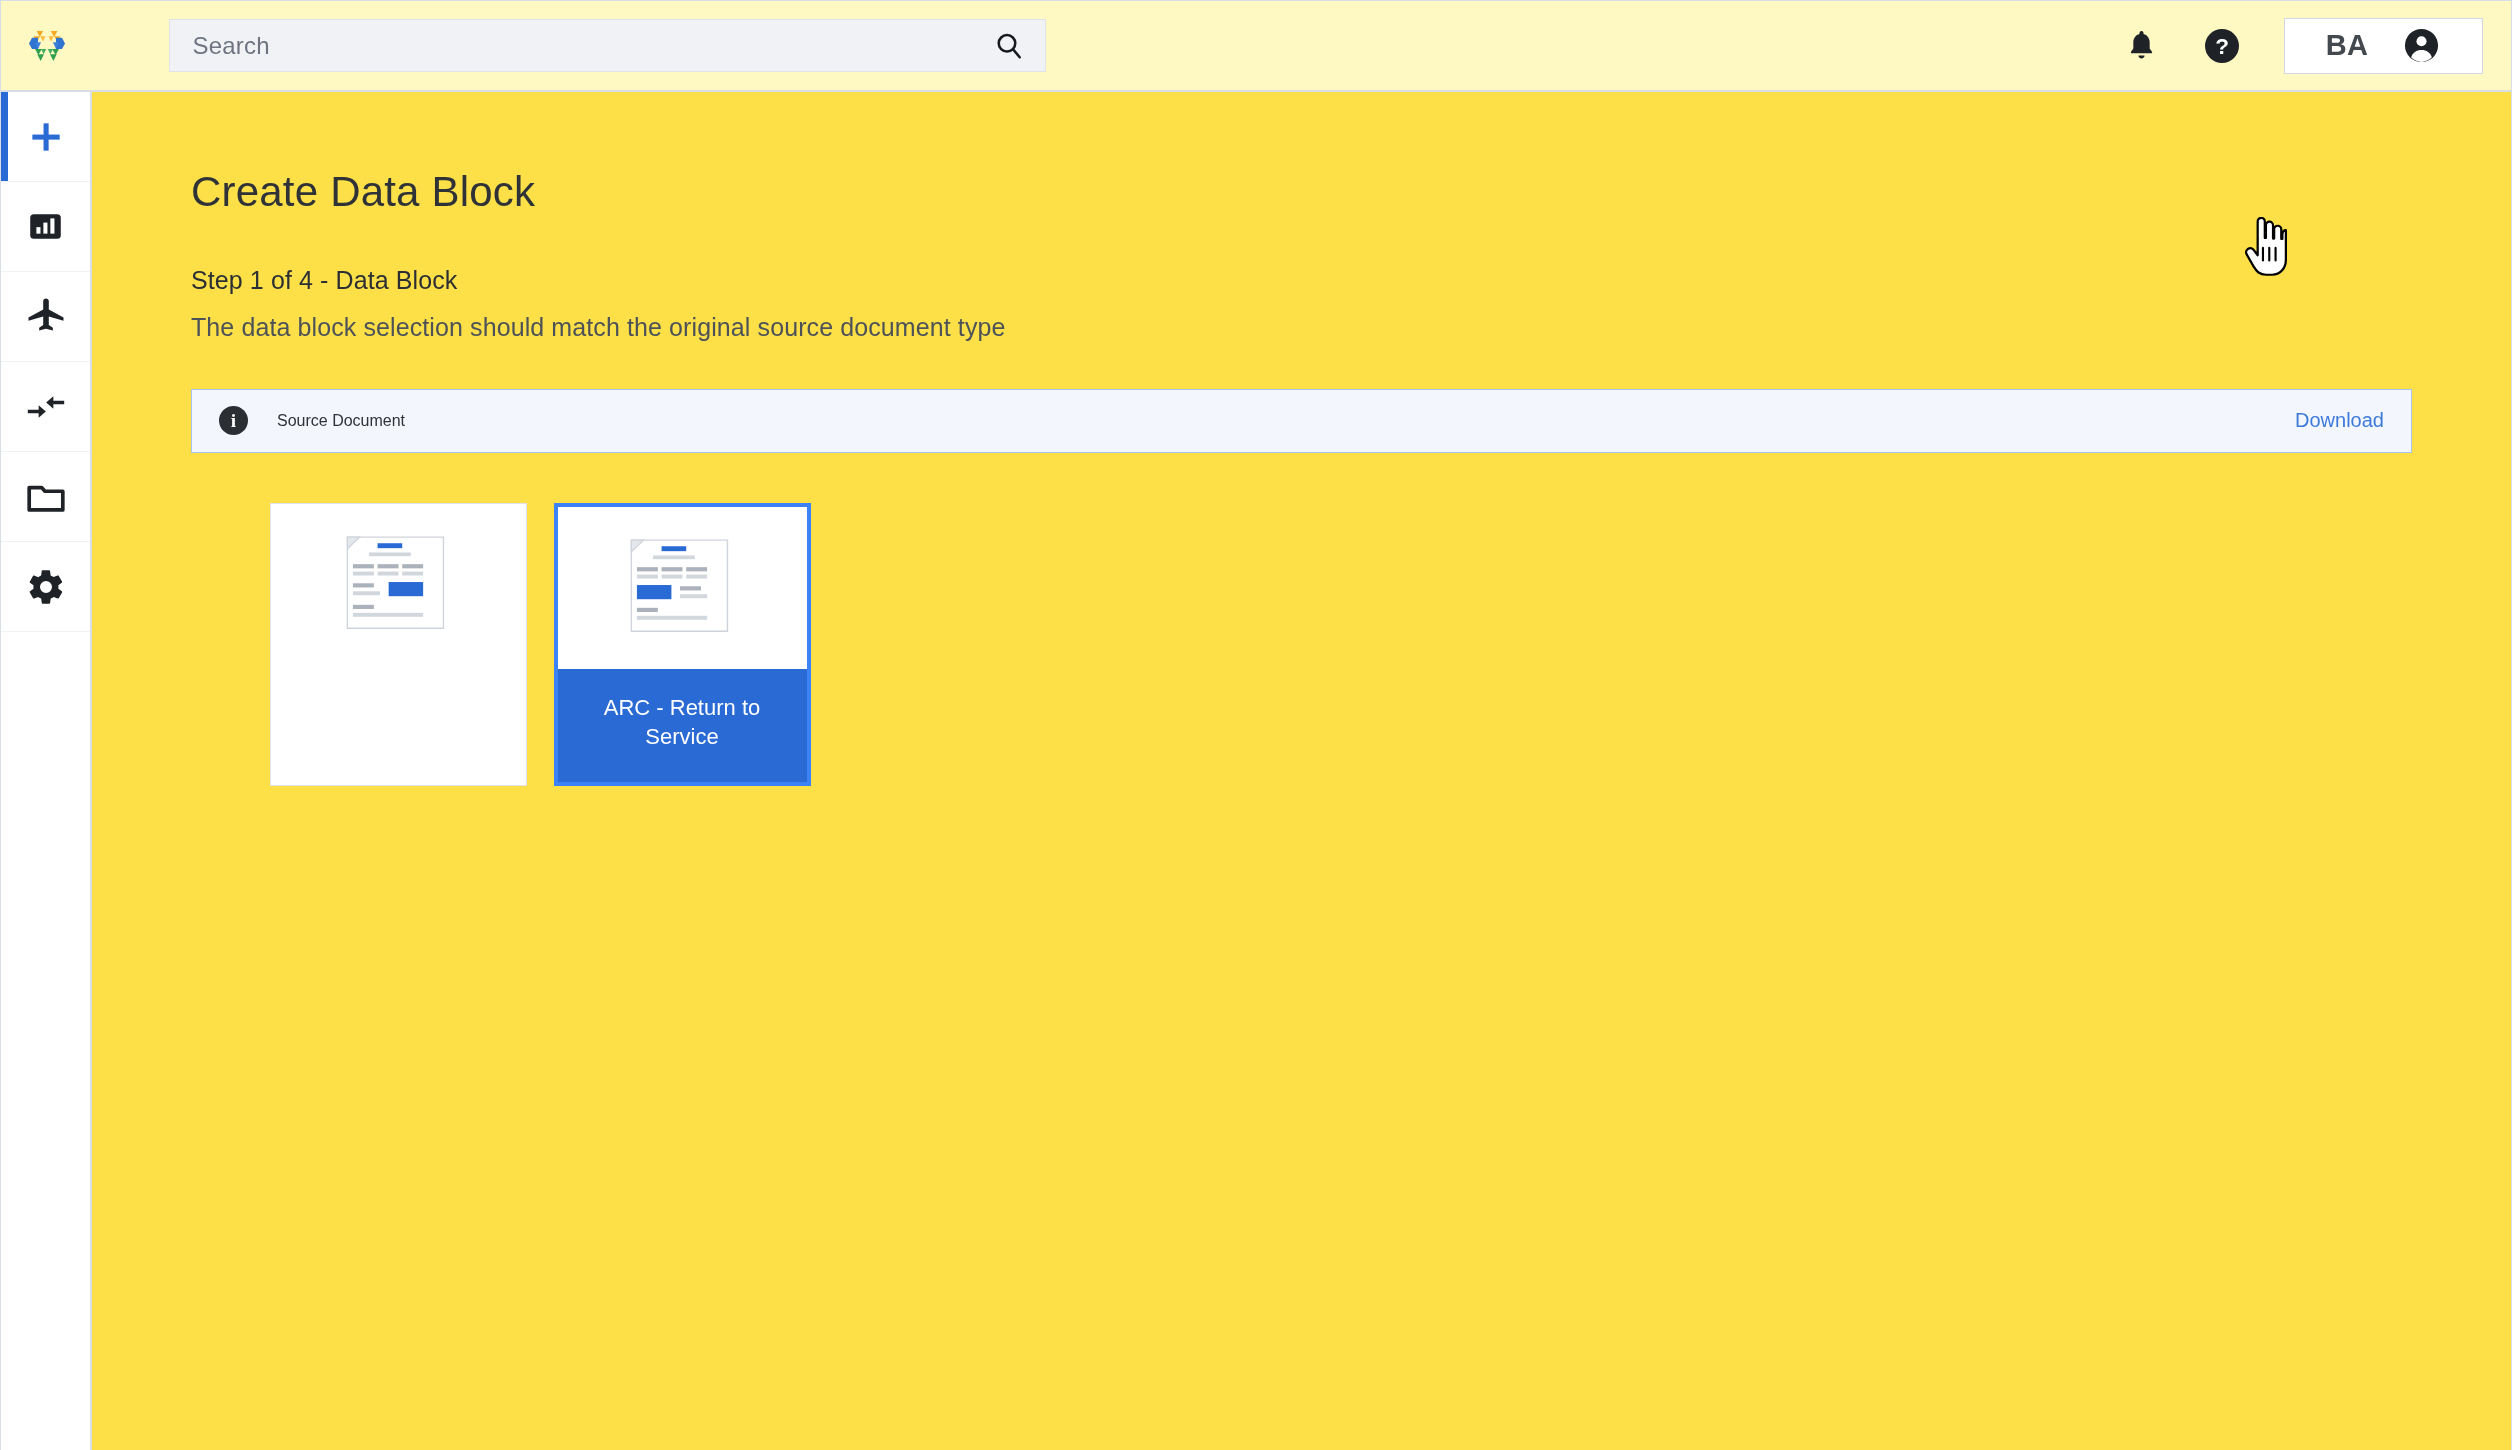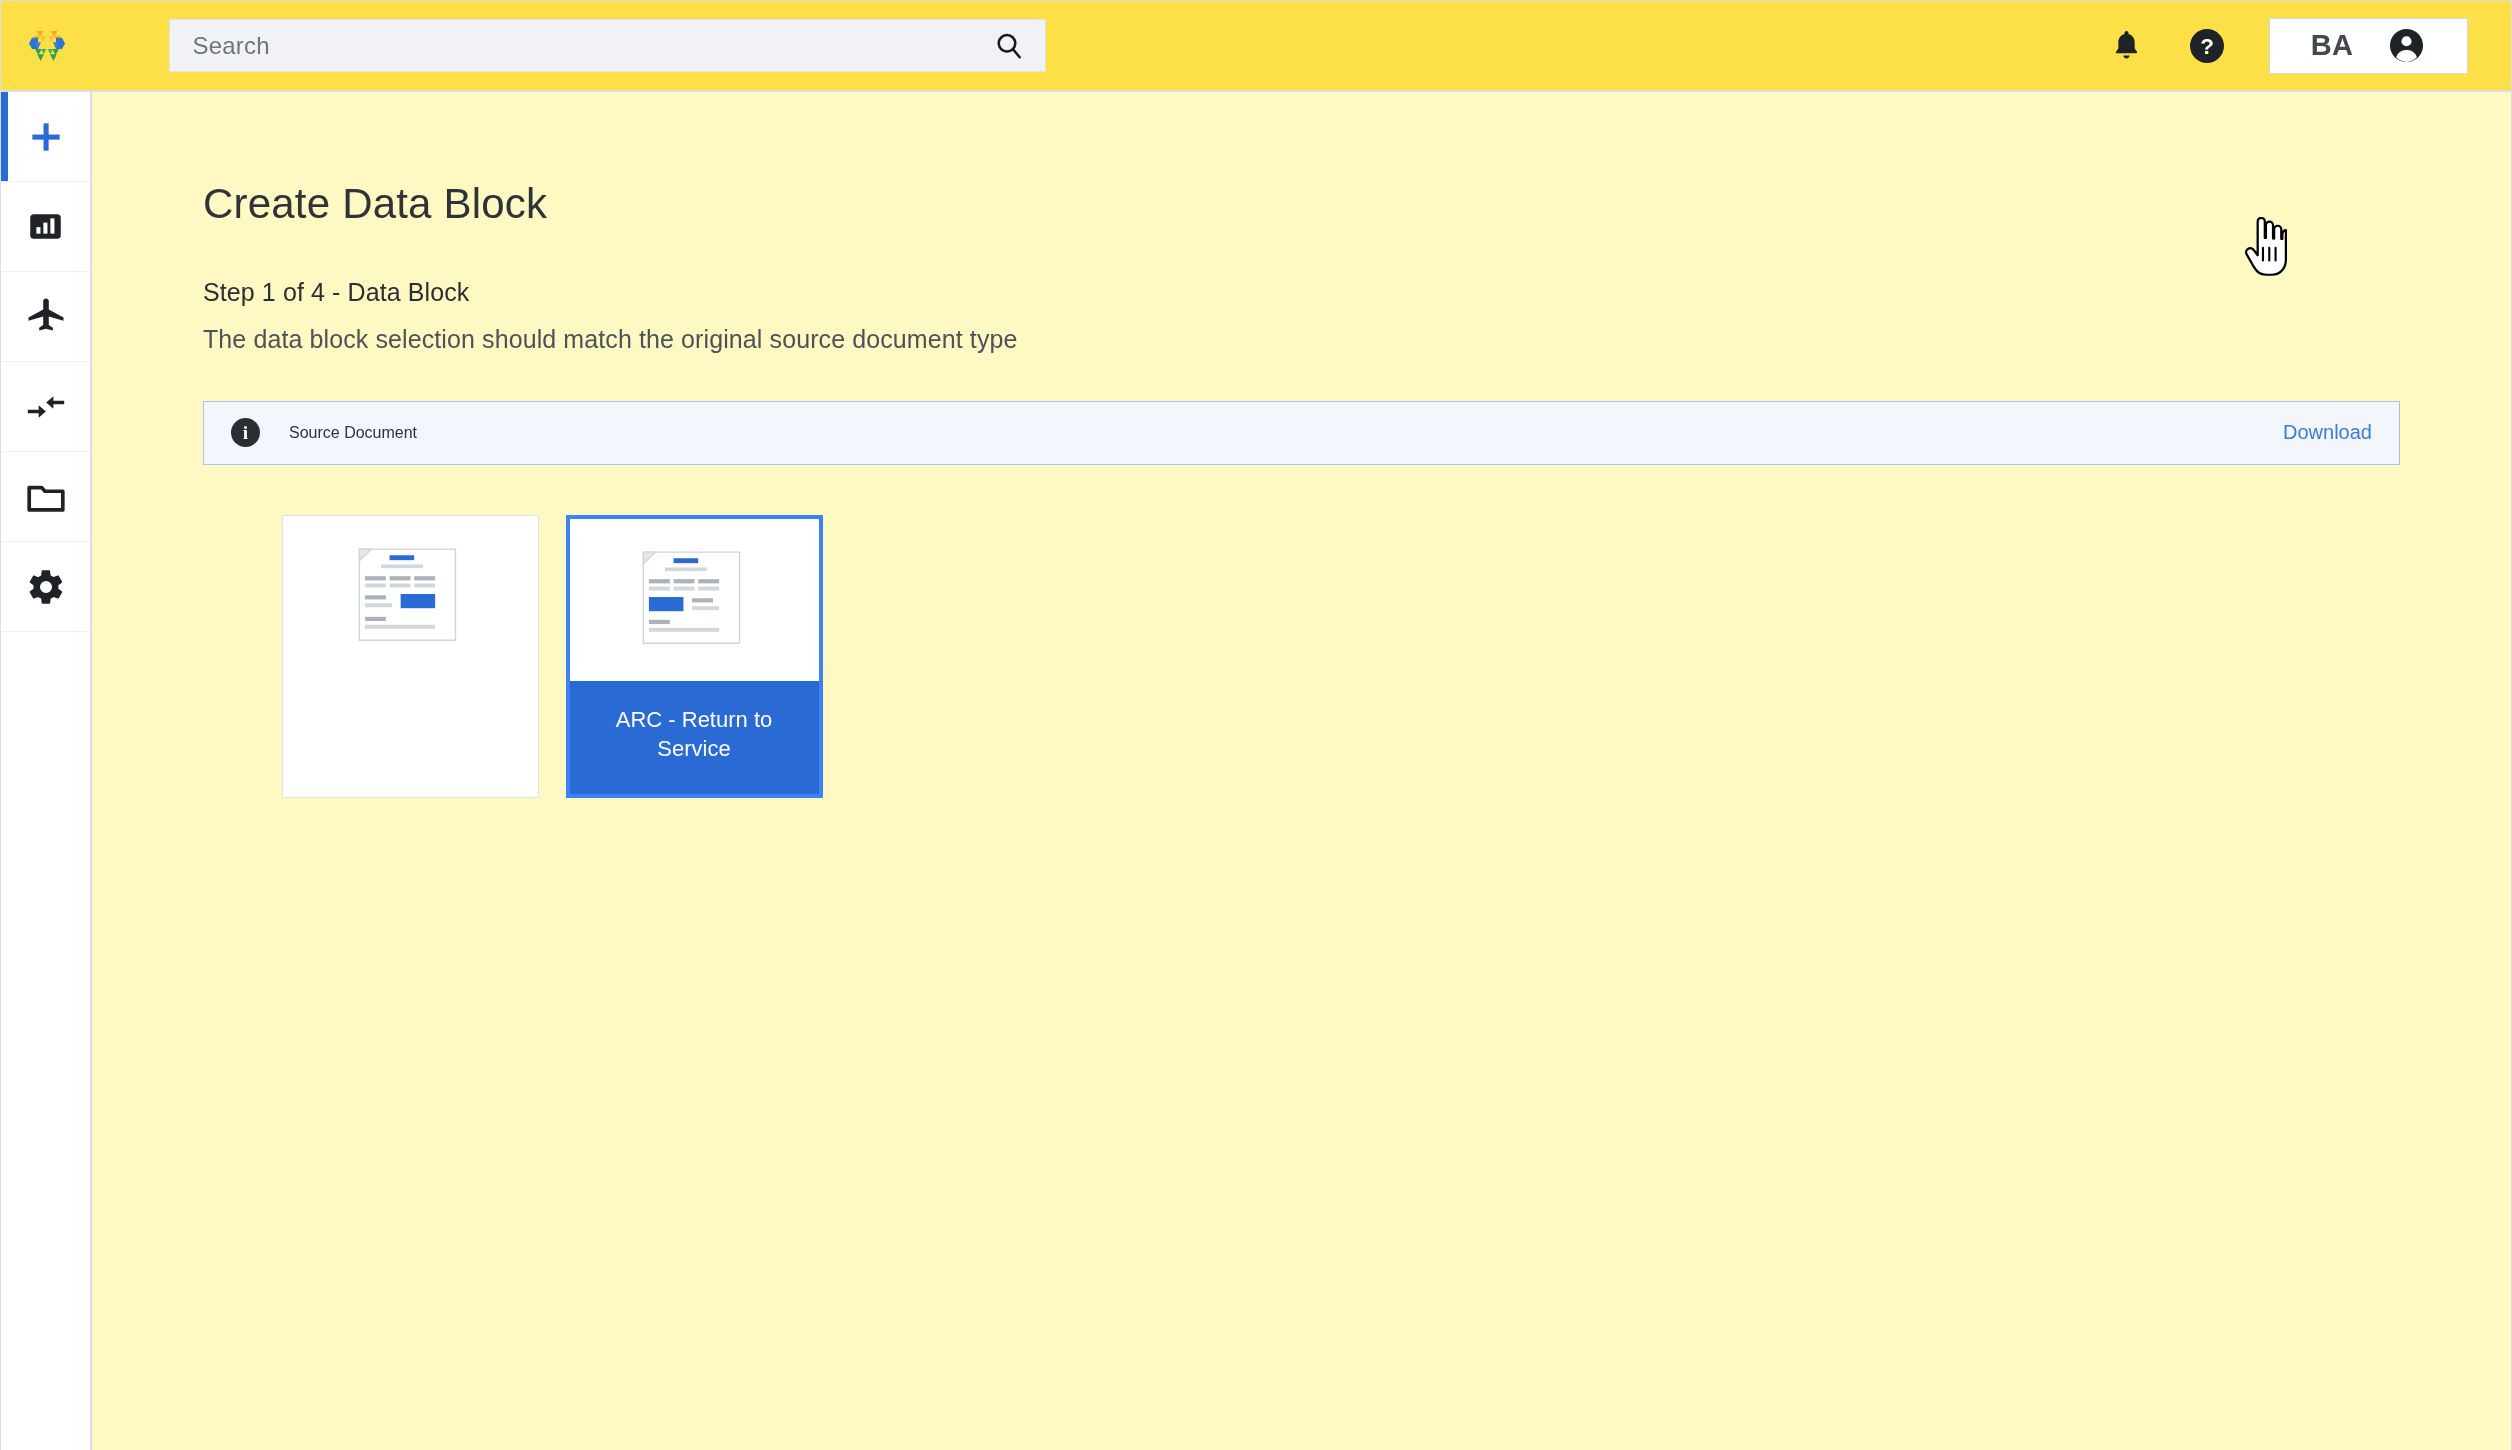--- a/index.html
+++ b/index.html
@@ -19,25 +19,25 @@
     background: #ffffff;
     border: 1.6px solid #d9dde4;
     display: flex;
     flex-direction: column;
   }
 
   
   .topbar {
     height: 91px;
     min-height: 91px;
-    background: #fde047;
+    background: #fef9c3;
     border-bottom: 2.4px solid #d9dde4;
     display: flex;
     align-items: center;
-    padding: 0 35px 0 0;
+    padding: 0 20px 0 0;
     position: relative;
   }
 
   .logo-wrap {
     width: 91px;
     display: flex;
     align-items: center;
     justify-content: center;
     flex: 0 0 91px;
   }
@@ -127,22 +127,22 @@
     content: "";
     position: absolute;
     left: 0; top: 0; bottom: 0;
     width: 7.2px;
     background: #2a6ad4;
   }
 
   
   .main {
     flex: 1;
-    background: #fef9c3;
-    padding: 16px;
+    background: #fde047;
+    padding: 4px;
     position: relative;
     overflow: hidden;
   }
 
   .page-head {
     display: flex;
     align-items: center;
     padding: 72px 53px 0 95px;
   }
 

